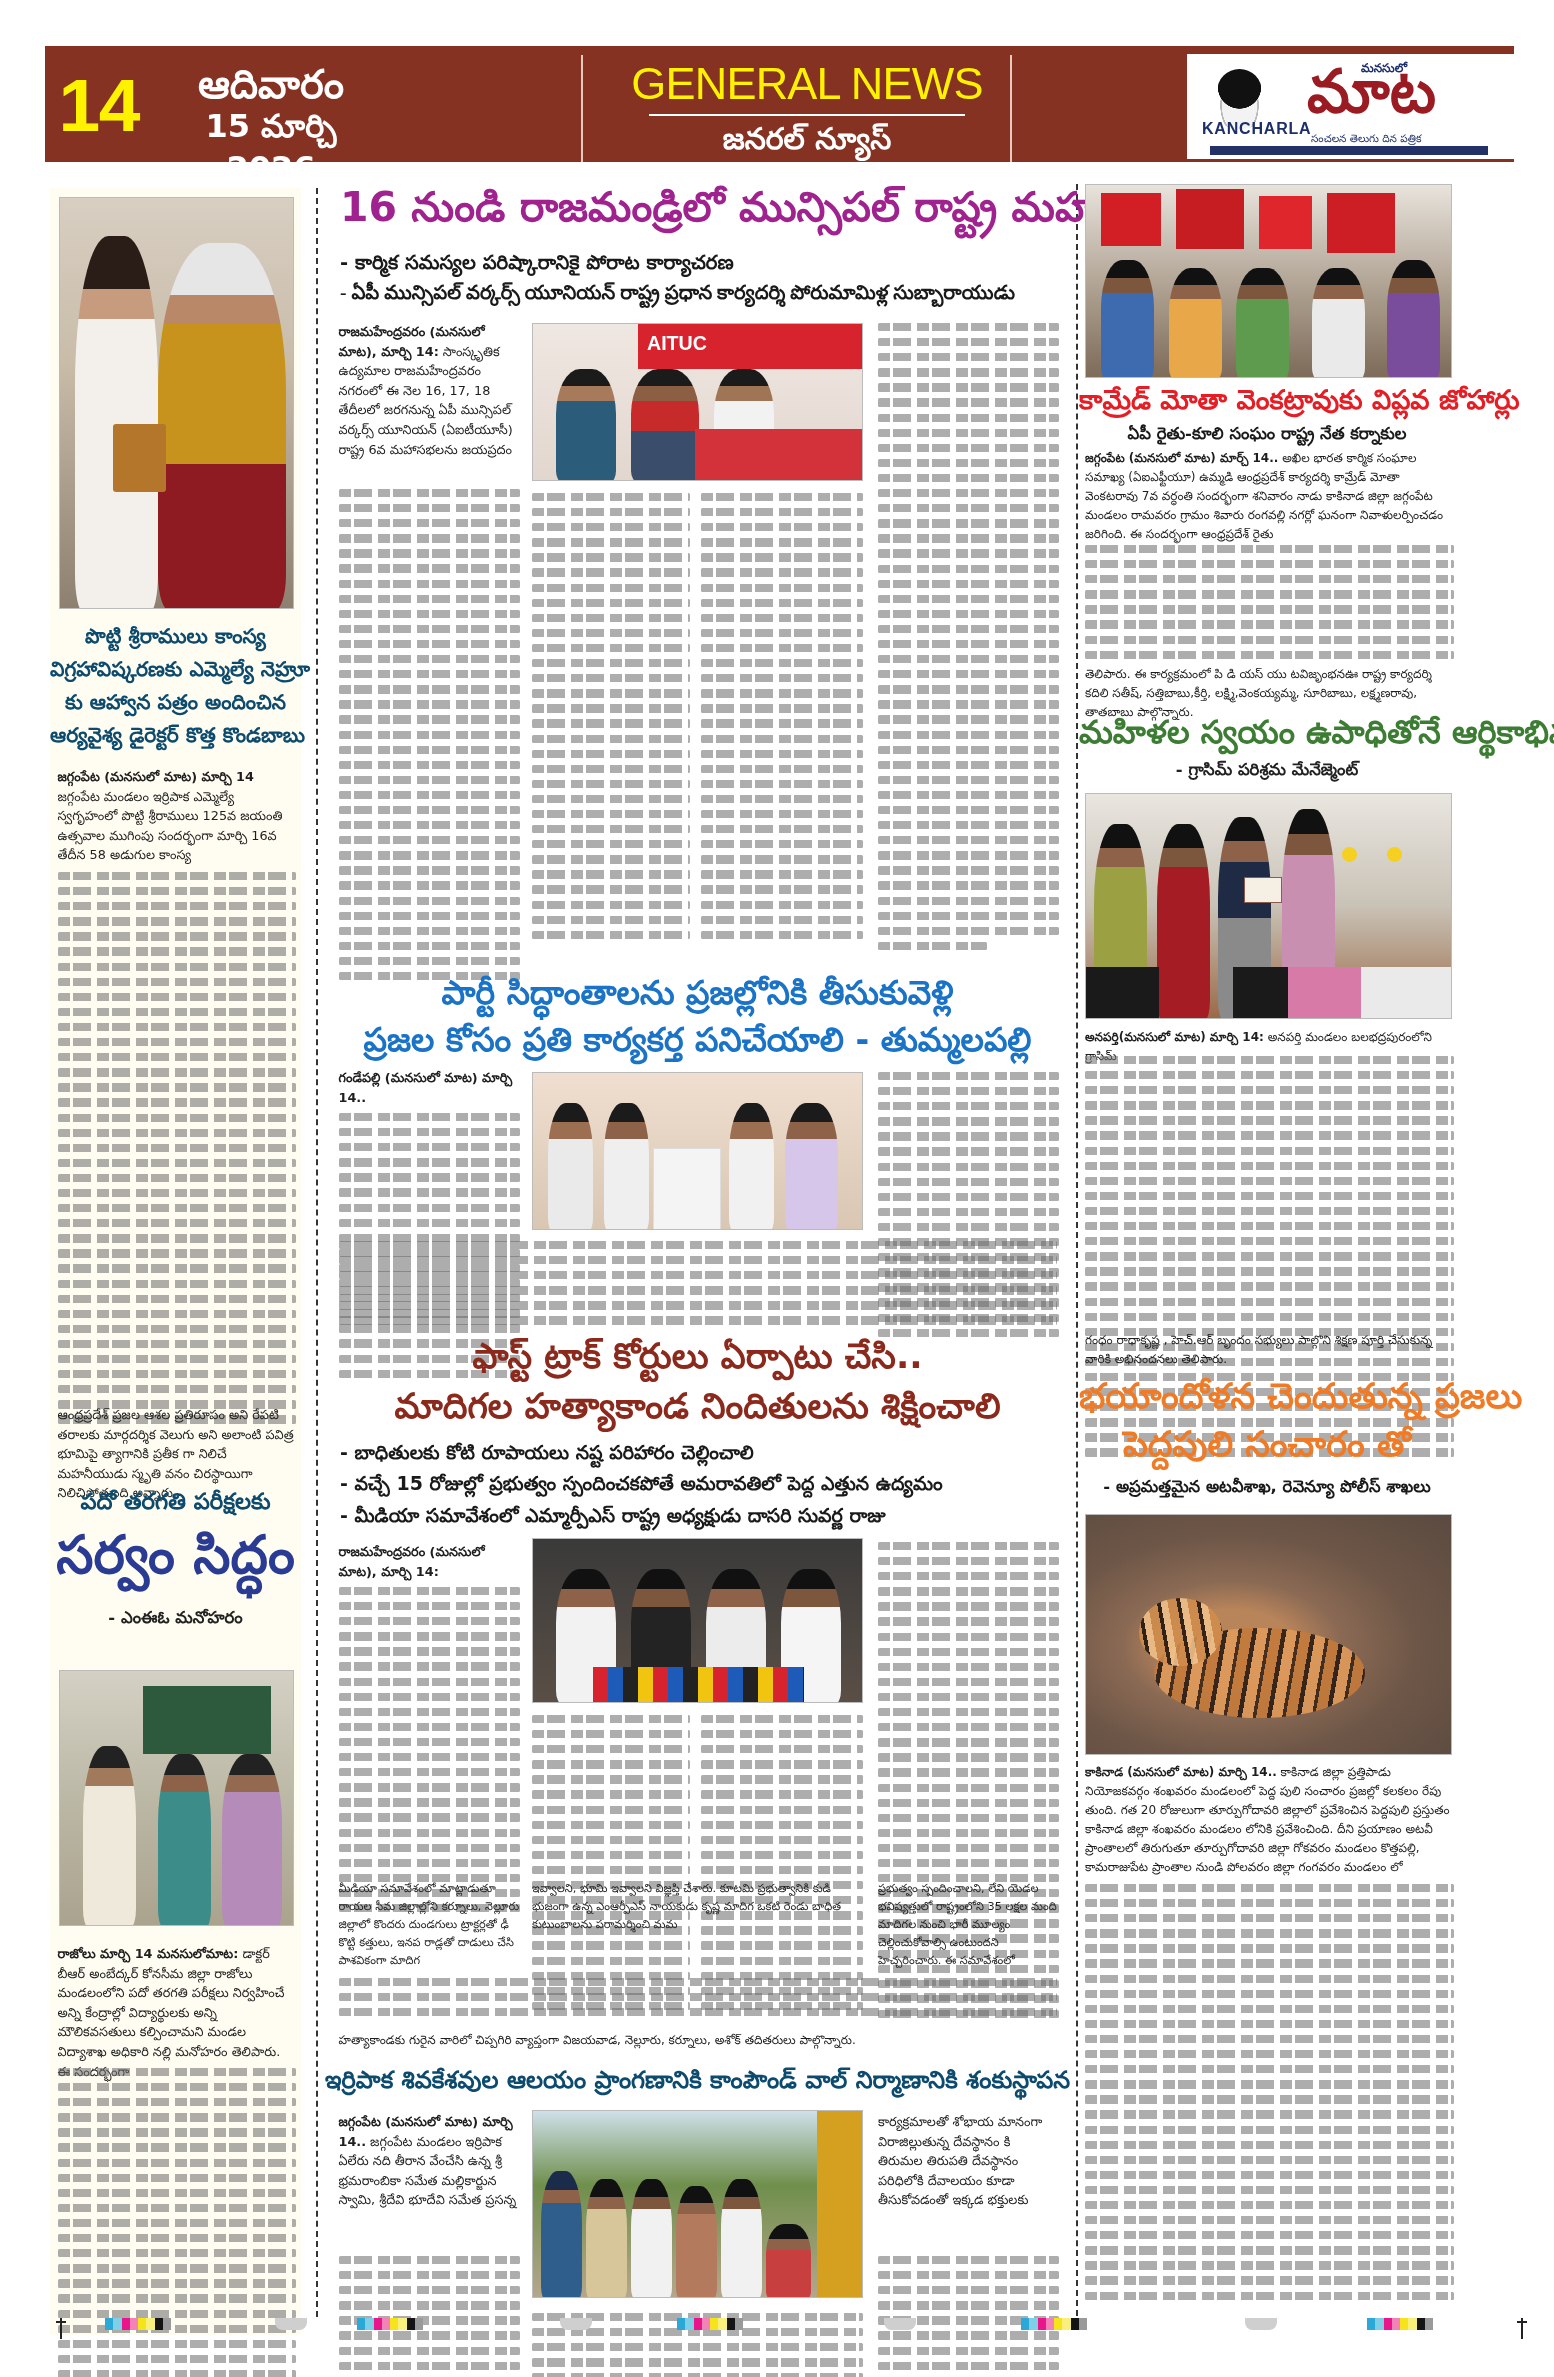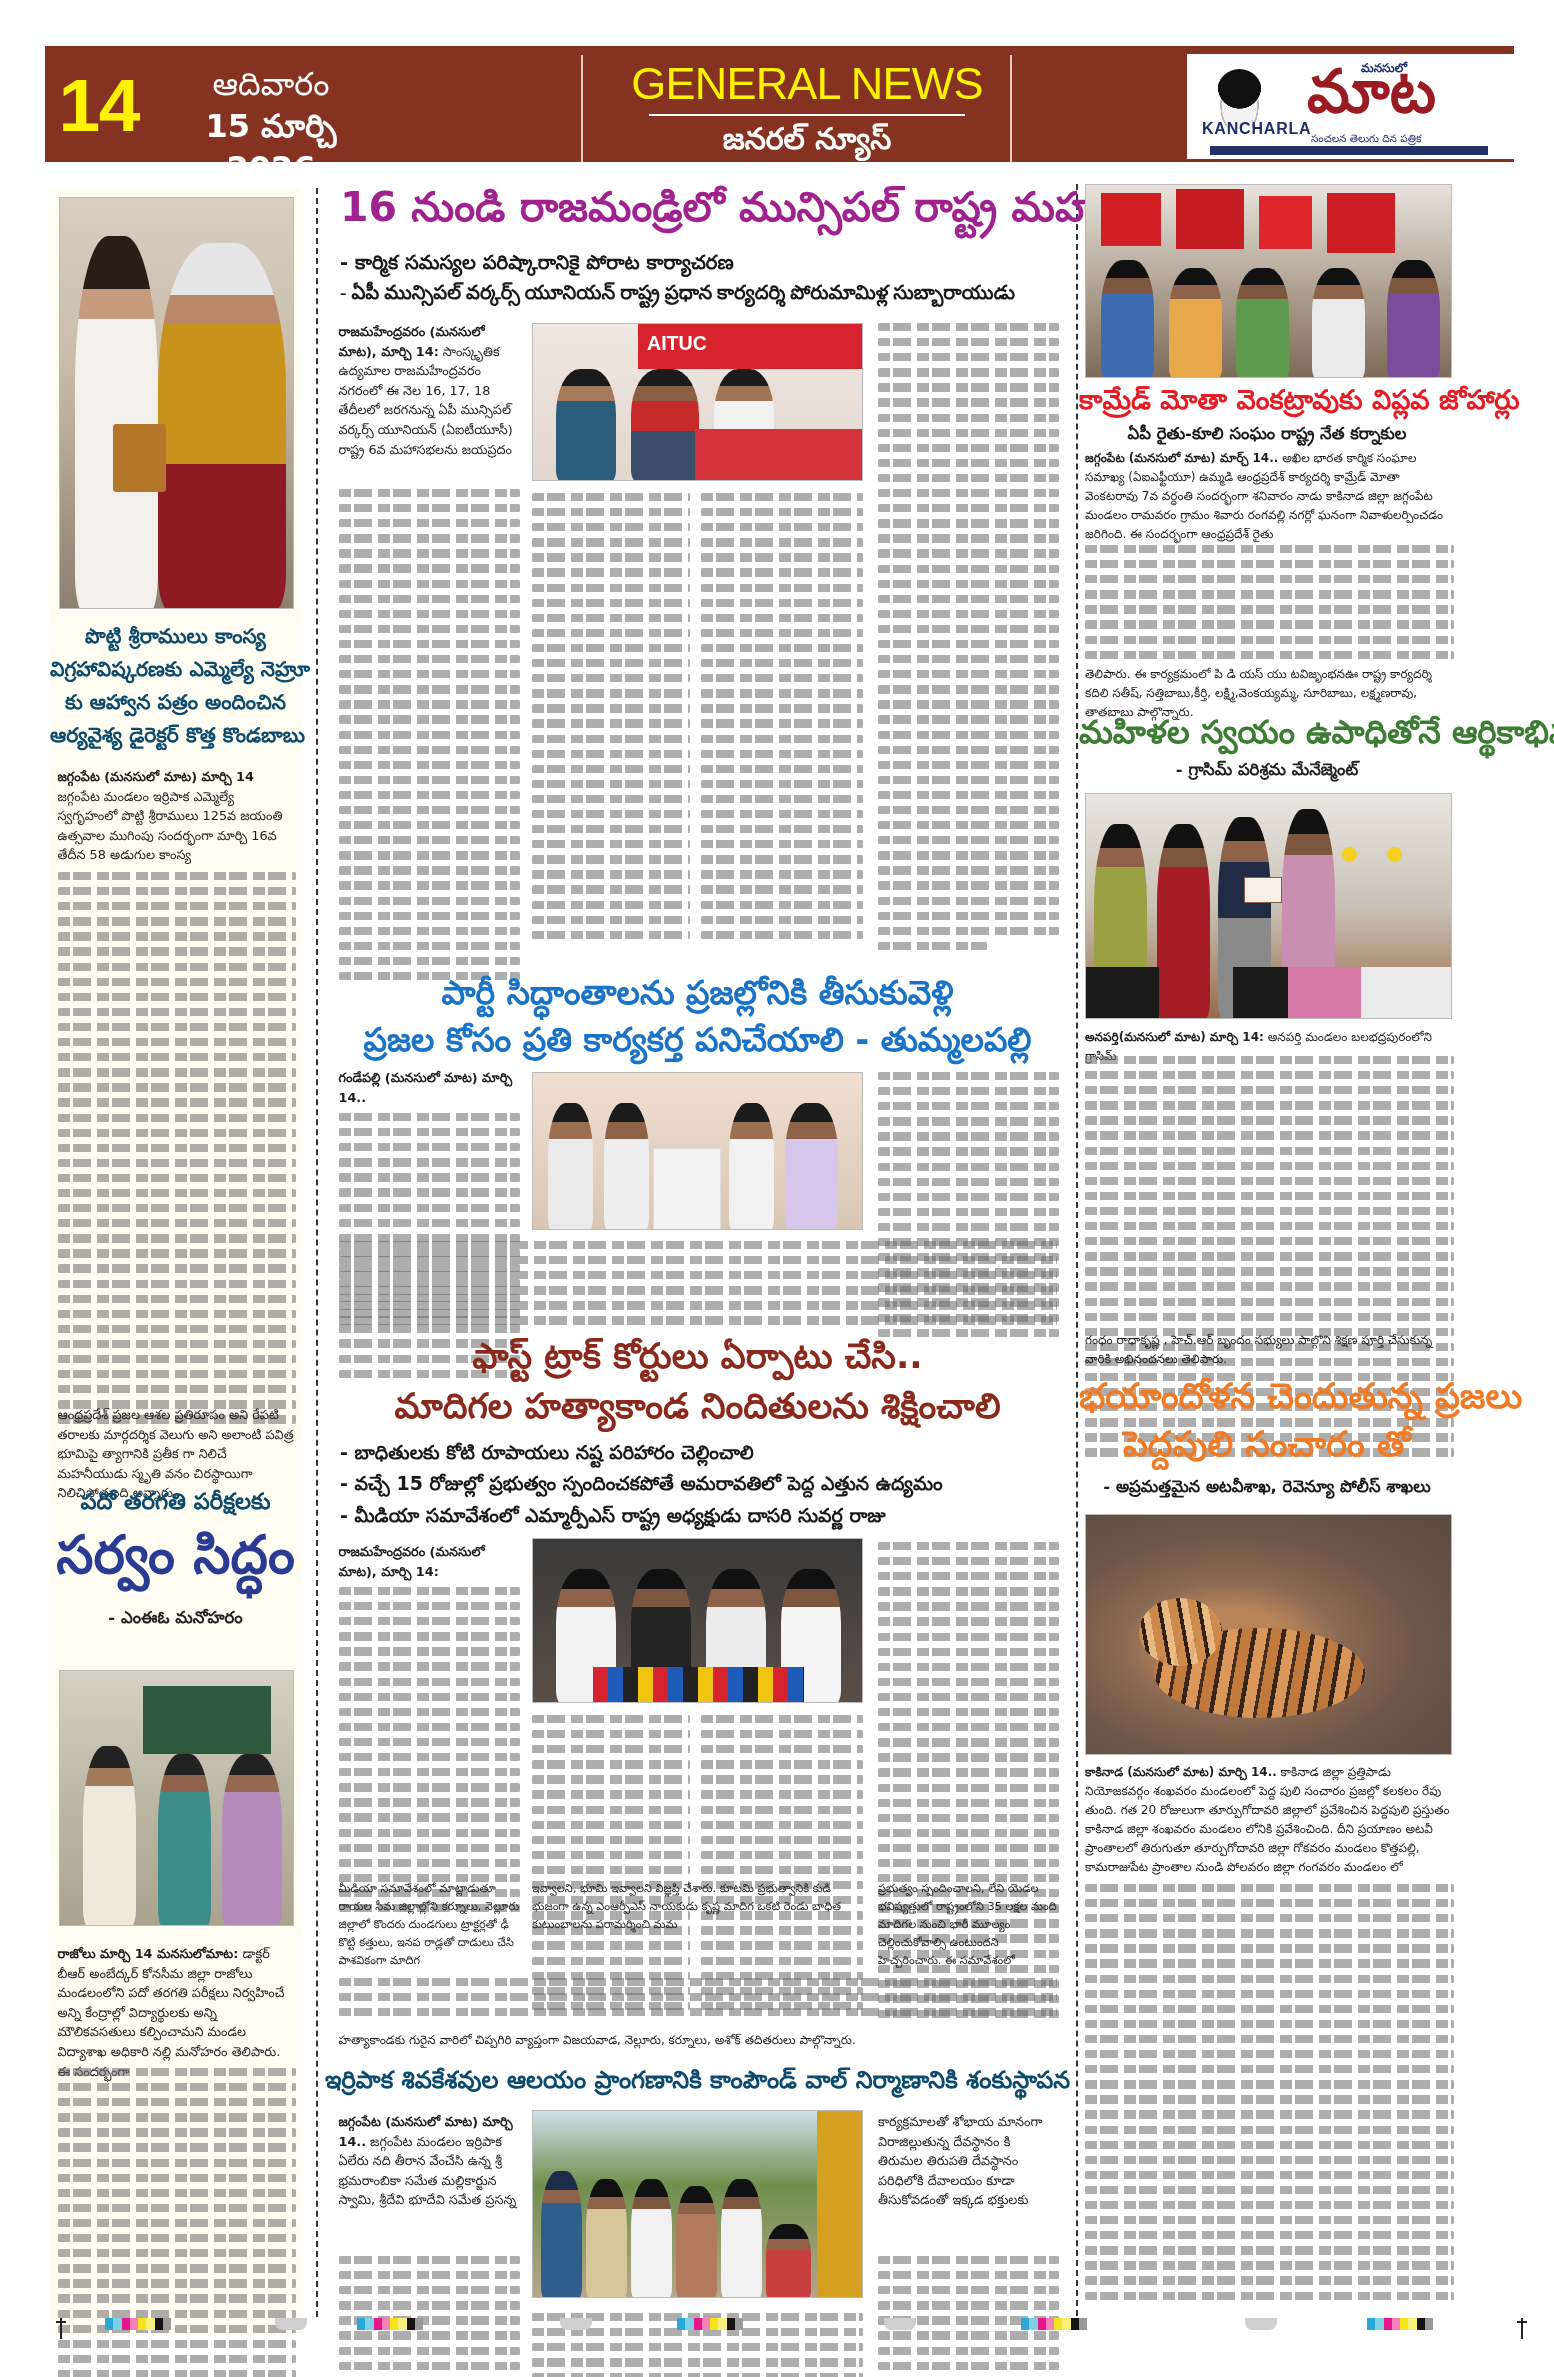--- a/index.html
+++ b/index.html
@@ -3,21 +3,21 @@
 <meta charset="utf-8">
 <style>
   * { box-sizing: border-box; margin: 0; padding: 0; }
   html, body { width: 1555px; height: 2377px; background: #ffffff; overflow: hidden; }
   body { position: relative; font-family: "DejaVu Sans", sans-serif; color: #222; }
 
   
   .masthead { position: absolute; left: 45px; top: 46px; width: 1469px; height: 116px; background: #853222; }
   .page-no { position: absolute; left: 13.5px; top: 13.5px; font-family: "Liberation Sans", sans-serif; font-weight: bold; font-size: 75px; color: #fff200; line-height: 90px; letter-spacing: -1.5px; }
   .date-block { position: absolute; left: 113px; top: 16.5px; width: 226px; text-align: center; color: #fff; }
-  .date-block .day { font-size: 32px; font-weight: normal; line-height: 42px; }
+  .date-block .day { font-size: 40px; font-weight: bold; line-height: 42px; }
   .date-block .date { font-size: 32px; font-weight: bold; line-height: 42px; }
   .vdiv { position: absolute; top: 9px; width: 1.5px; height: 107px; background: #e8c9bd; }
   .section-block { position: absolute; left: 572px; top: 10.5px; width: 380px; text-align: center; }
   .section-en { font-family: "Liberation Sans", sans-serif; font-size: 45px; color: #fff200; line-height: 54px; letter-spacing: -0.8px; }
   .section-rule { width: 316px; height: 2.3px; background: #fff; margin: 3px auto 3px; }
   .section-te { font-size: 30px; font-weight: bold; color: #fff; line-height: 39px; }
   .logo-box { position: absolute; left: 1142px; top: 7.5px; width: 331px; height: 105px; background: #fff; }
   .logo-face { position: absolute; left: 30px; top: 15px; width: 45px; height: 60px; border-radius: 22.6px 22.6px 19.6px 19.6px; background: radial-gradient(circle at 50% 30%, #111 0 45%, transparent 46%), radial-gradient(ellipse at 50% 60%, #f3f3f3 0 55%, #bbb 56% 60%, transparent 61%); }
   .logo-kancharla { position: absolute; left: 15px; top: 66px; font-family: "Liberation Sans", sans-serif; font-weight: bold; font-size: 16px; color: #1d2f6b; letter-spacing: 0.8px; }
   .logo-mata { position: absolute; left: 120px; top: 1.5px; font-size: 60px; font-weight: bold; color: #9b1b22; line-height: 72px; }

